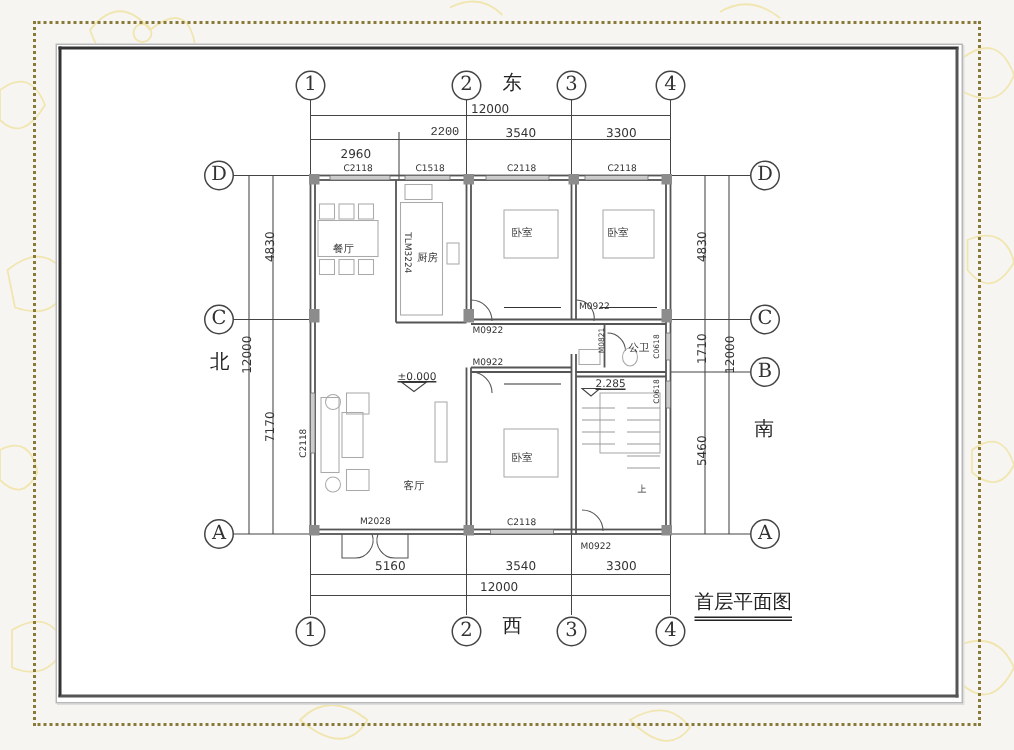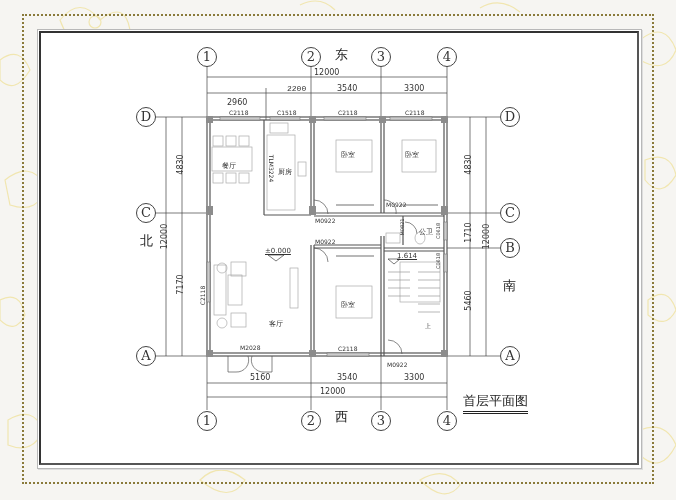--- a/index.html
+++ b/index.html
@@ -244,16 +244,16 @@
 
 <div style="position:absolute;left:258px;top:165px;font-size:6px;color:#333;transform:rotate(90deg);">TLM3224</div>
 <div style="position:absolute;left:315px;top:217px;font-size:6px;color:#333;">M0922</div>
 <div style="position:absolute;left:386px;top:201px;font-size:6px;color:#333;">M0922</div>
 <div style="position:absolute;left:315px;top:238px;font-size:6px;color:#333;">M0922</div>
 <div style="position:absolute;left:393px;top:224px;font-size:5px;color:#333;transform:rotate(-90deg);">M0821</div>
 <div style="position:absolute;left:240px;top:344px;font-size:6px;color:#333;">M2028</div>
 <div style="position:absolute;left:387px;top:361px;font-size:6px;color:#333;">M0922</div>
 
 <div style="position:absolute;left:265px;top:247px;font-size:7px;color:#333;text-decoration:underline;">±0.000</div>
-<div style="position:absolute;left:397px;top:252px;font-size:7px;color:#333;text-decoration:underline;">1.614</div>
+<div style="position:absolute;left:397px;top:252px;font-size:7px;color:#333;text-decoration:underline;">2.285</div>
 <div style="position:absolute;left:425px;top:322px;font-size:6px;color:#333;">上</div>
 
 <div class="title">首层平面图</div>
 
 </body></html>

